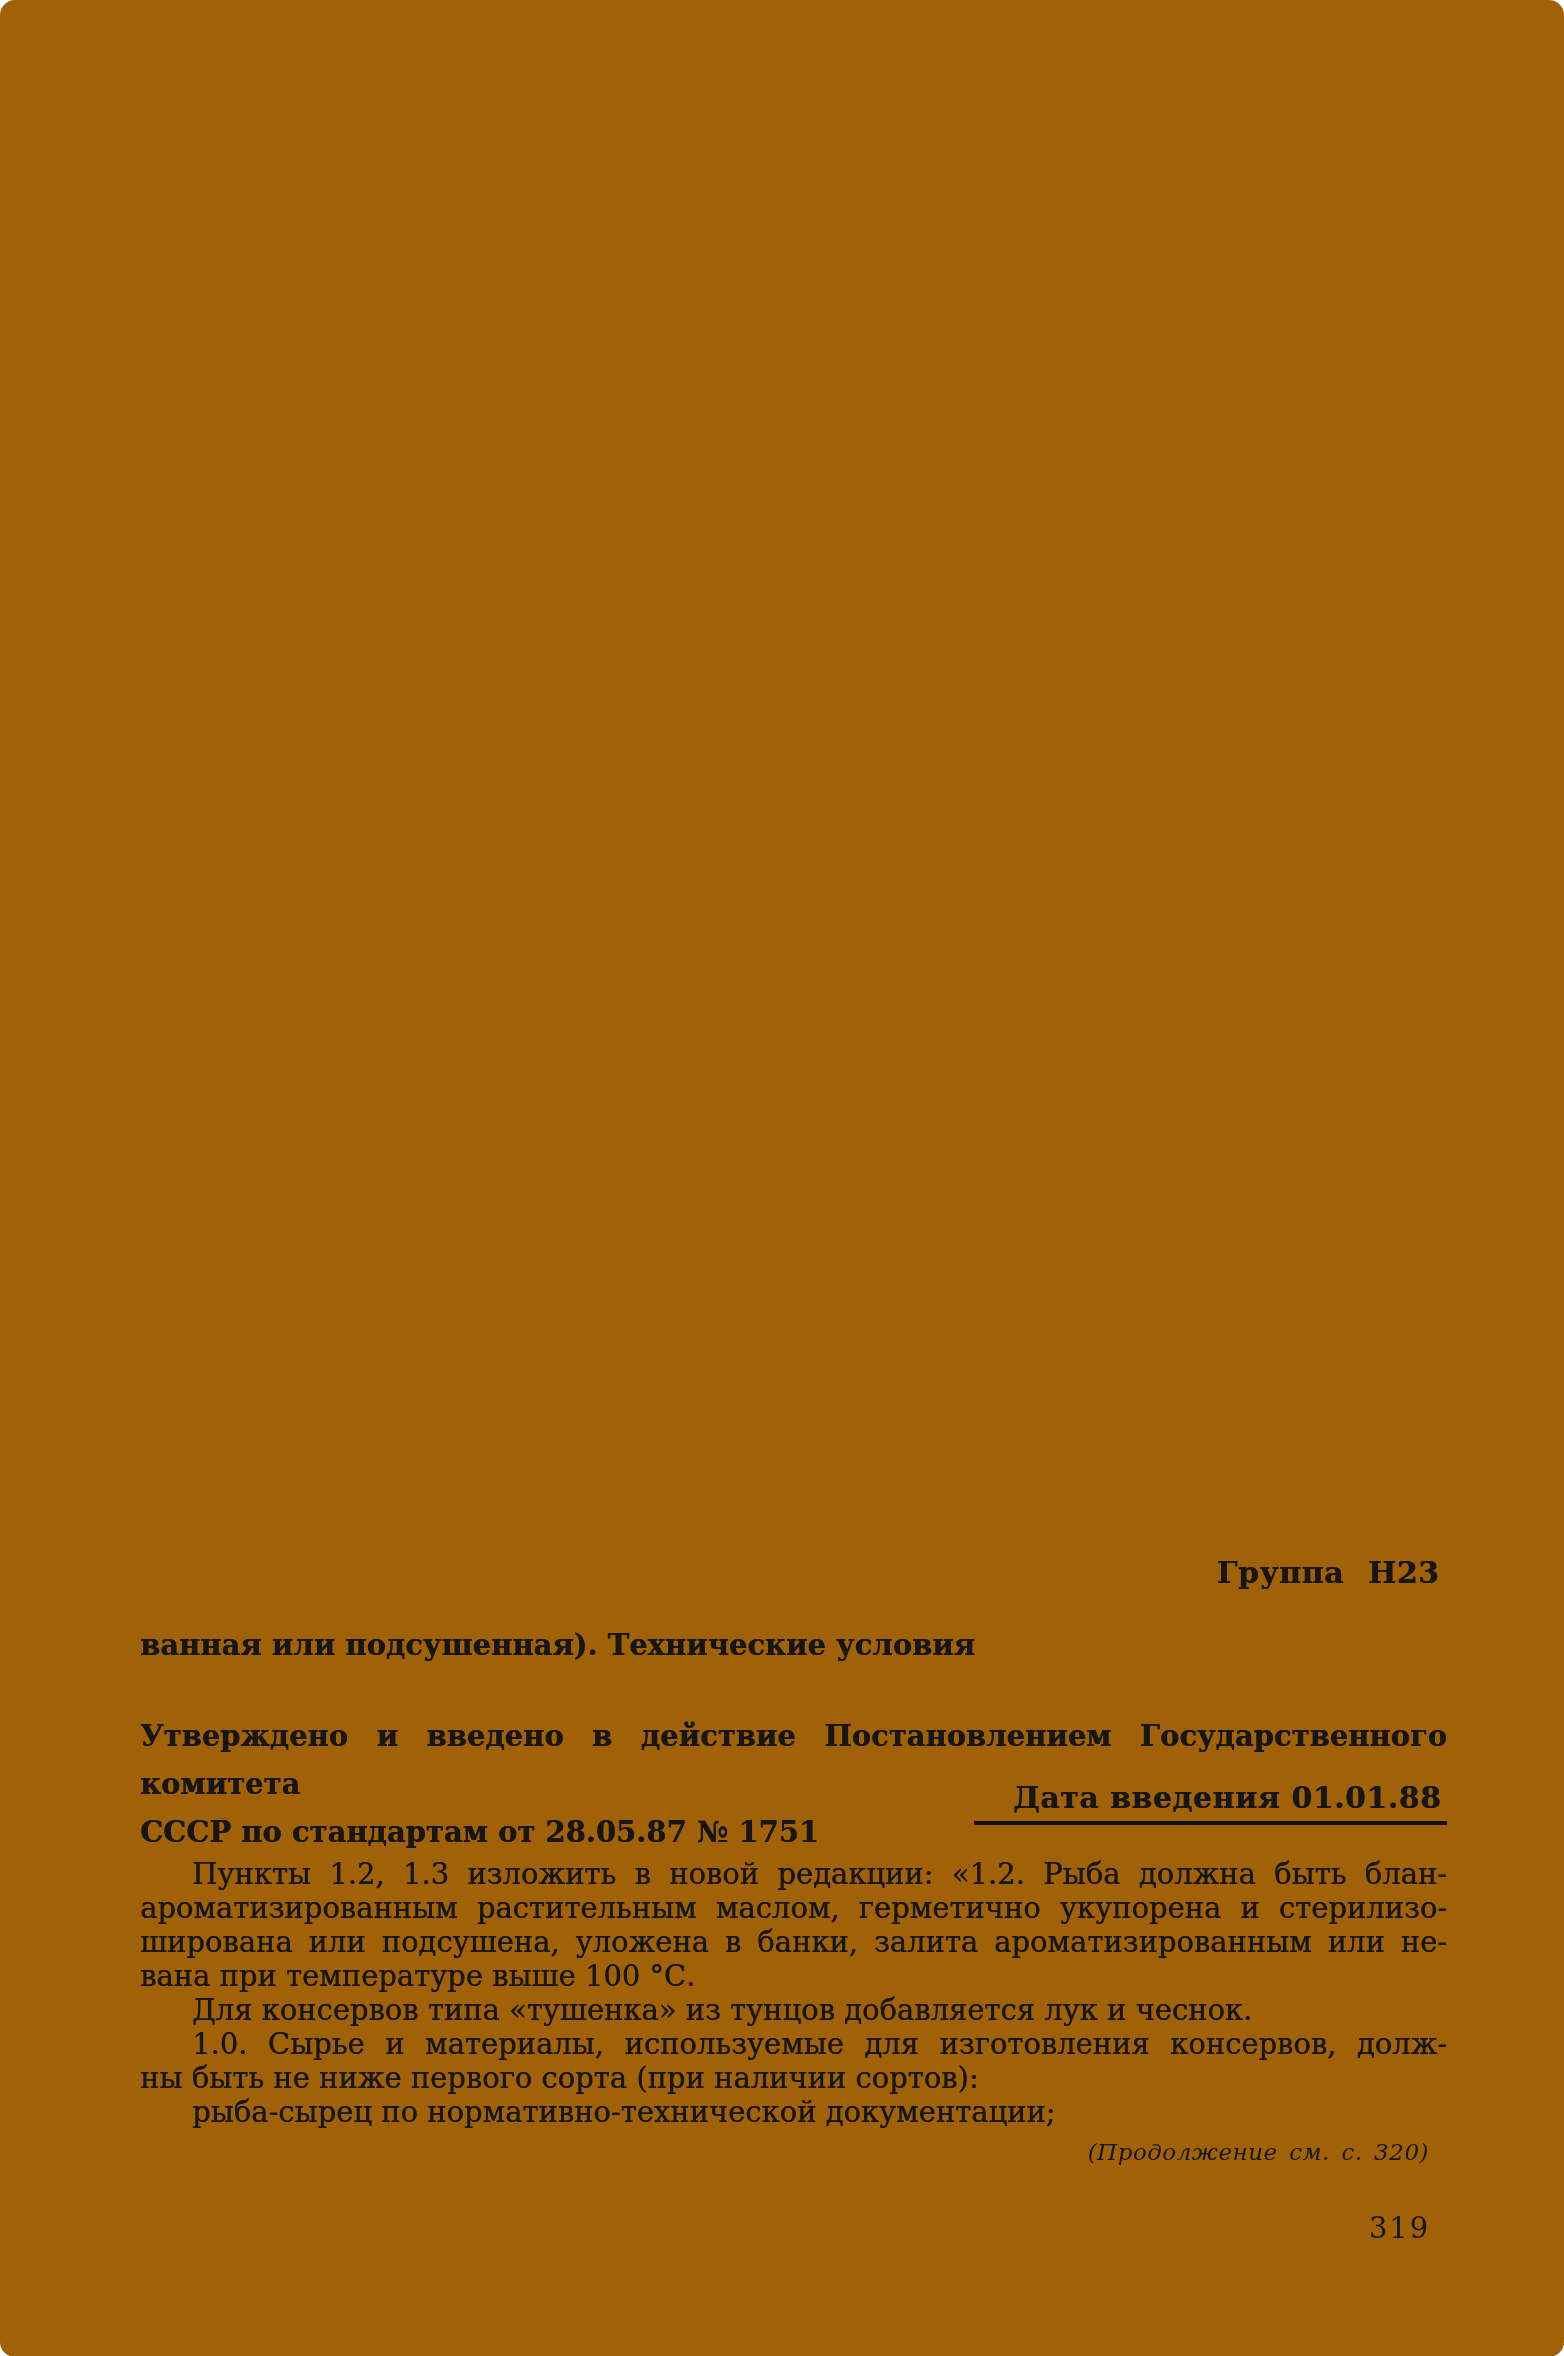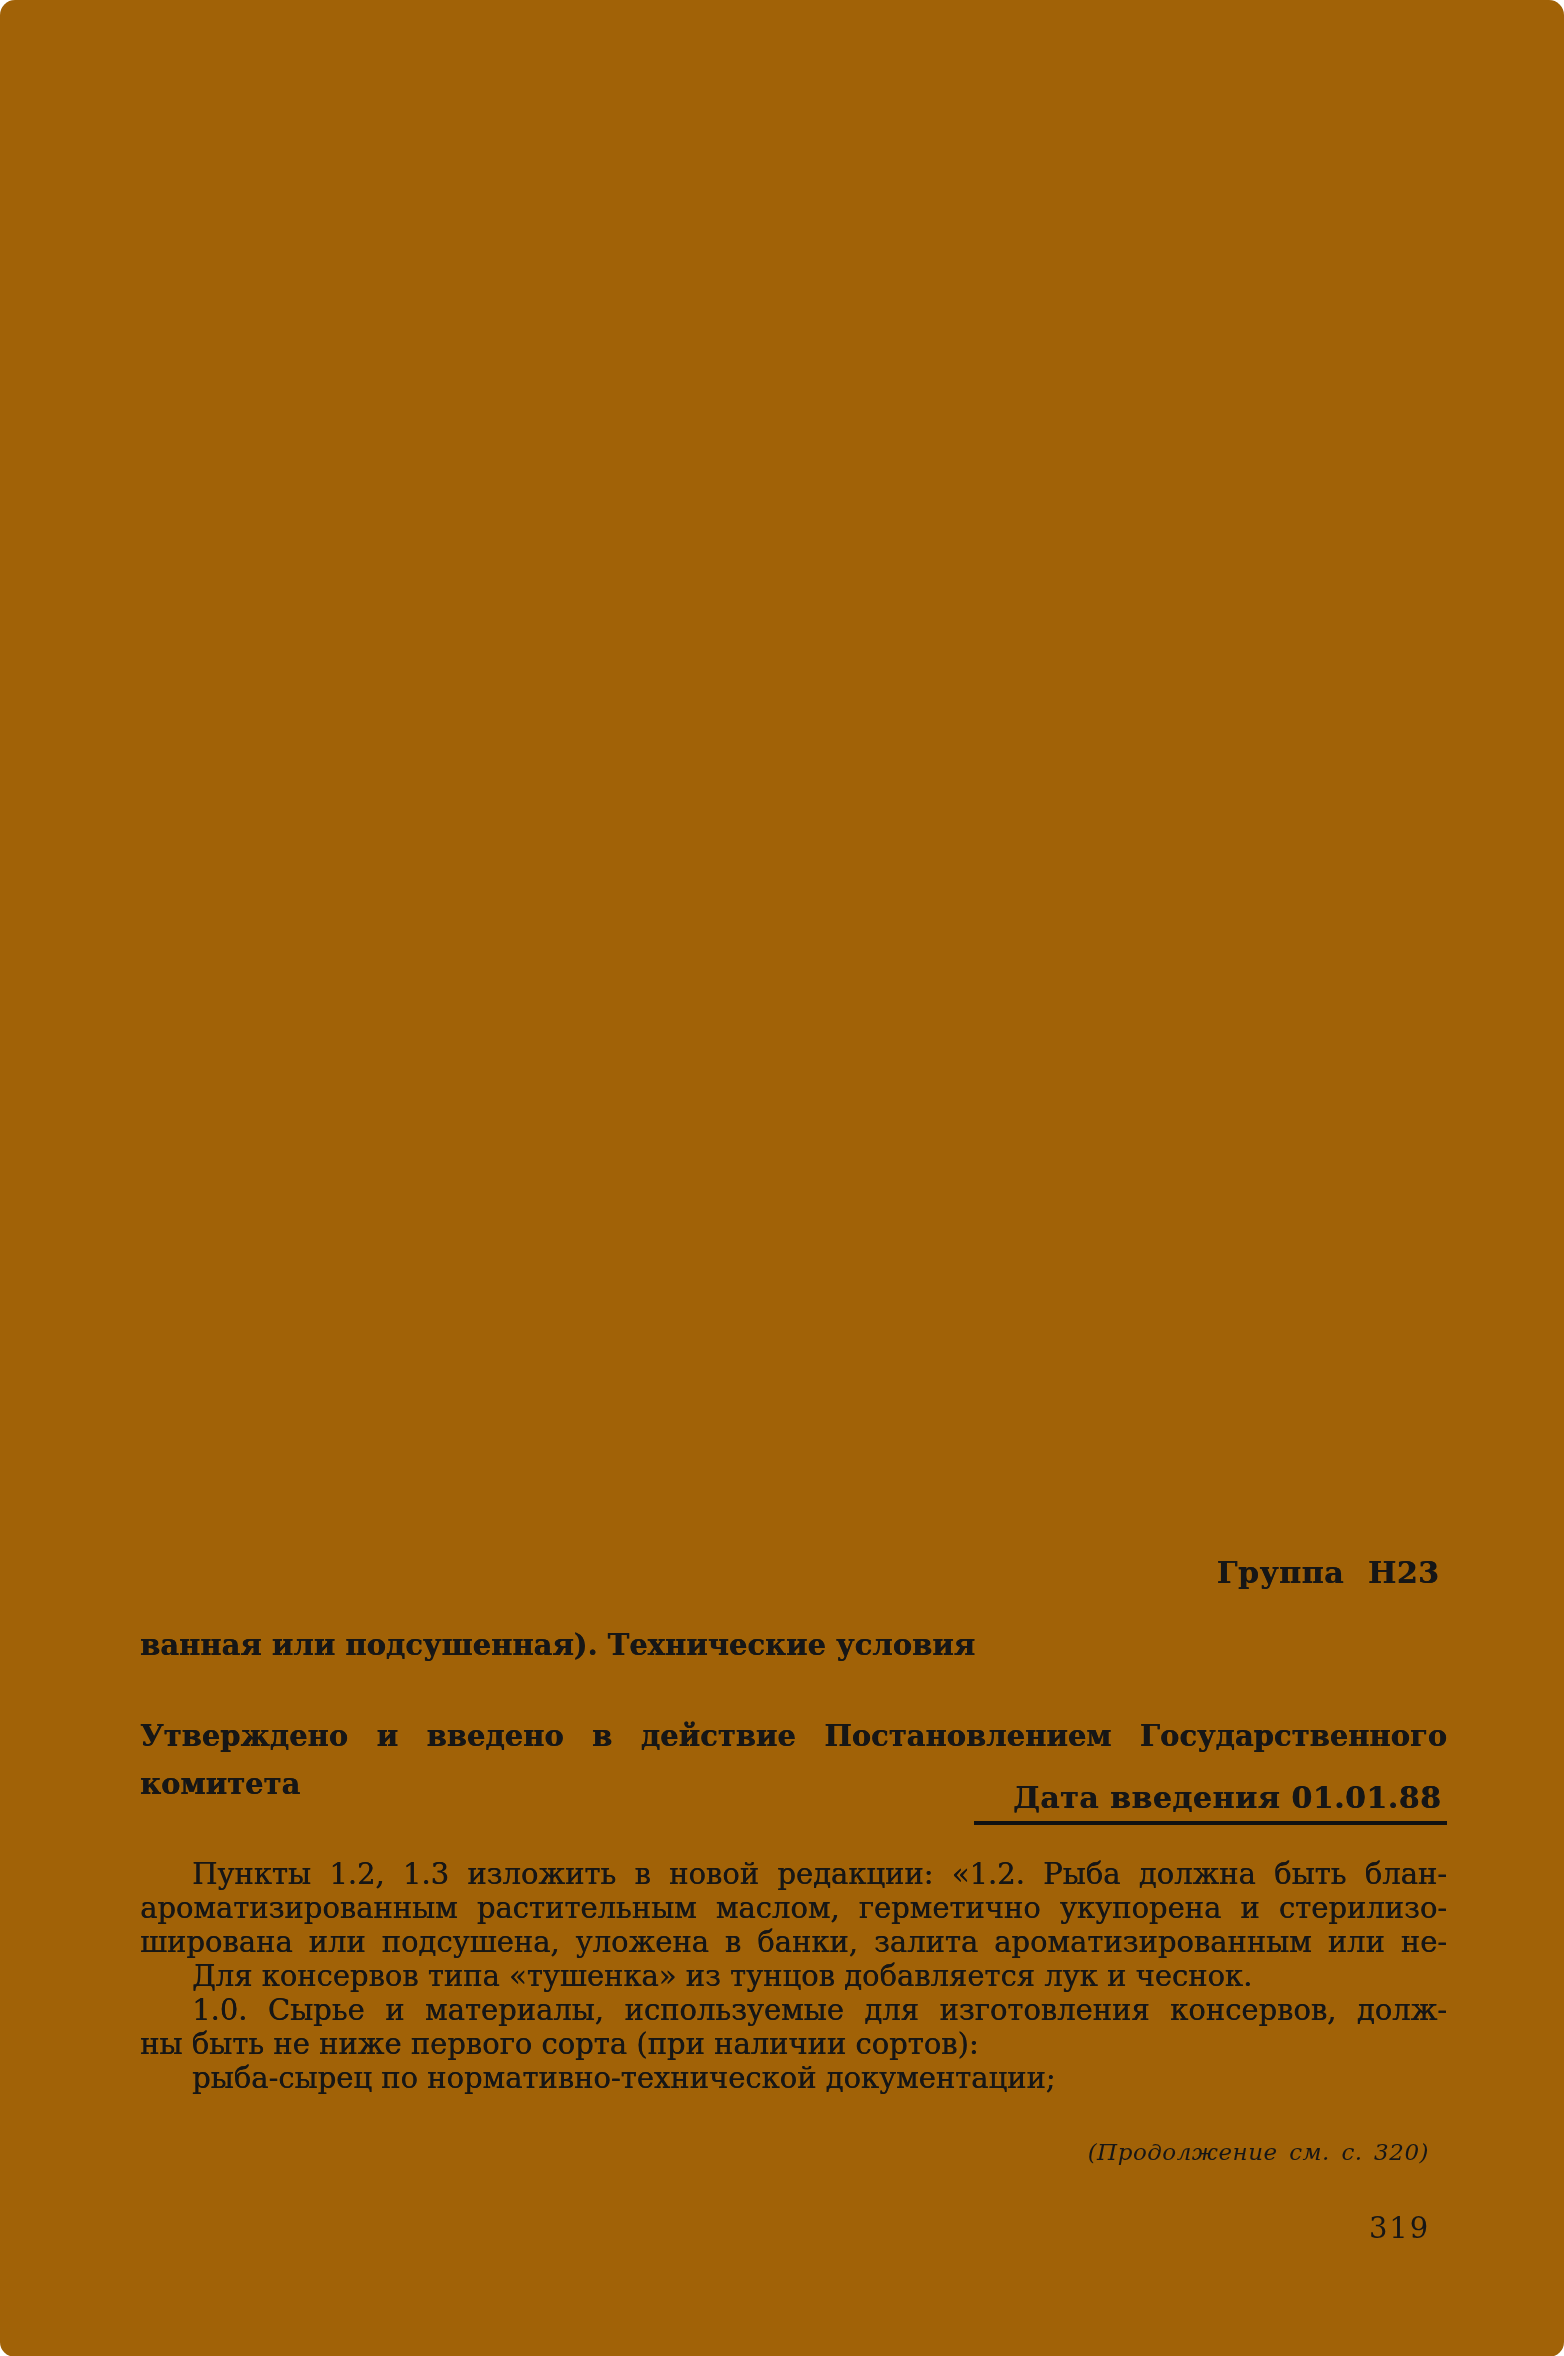--- a/index.html
+++ b/index.html
@@ -96,30 +96,32 @@
   <div class="content">
 
     <div class="group-label txt">Группа Н23</div>
 
     <div class="heading">
       <div class="line txt">ванная или подсушенная). Технические условия</div>
     </div>
 
     <div class="approval">
       <div class="line txt j">Утверждено и введено в действие Постановлением Государственного комитета</div>
+      <div class="line txt">СССР по стандартам от 28.05.87 № 1751</div>
     </div>
 
     <div class="date-line">
       <span class="underlined txt">Дата введения 01.01.88</span>
     </div>
 
     <div class="body-block">
       <div class="txt j ind">Пункты 1.2, 1.3 изложить в новой редакции: «1.2. Рыба должна быть блан-</div>
       <div class="txt j">ароматизированным растительным маслом, герметично укупорена и стерилизо-</div>
       <div class="txt j">ширована или подсушена, уложена в банки, залита ароматизированным или не-</div>
+      <div class="txt">вана при температуре выше 100 °С.</div>
       <div class="txt ind">Для консервов типа «тушенка» из тунцов добавляется лук и чеснок.</div>
       <div class="txt j ind">1.0. Сырье и материалы, используемые для изготовления консервов, долж-</div>
       <div class="txt">ны быть не ниже первого сорта (при наличии сортов):</div>
       <div class="txt ind">рыба-сырец по нормативно-технической документации;</div>
     </div>
 
     <div class="continuation">(Продолжение см. с. 320)</div>
 
     <div class="page-number">319</div>
 

